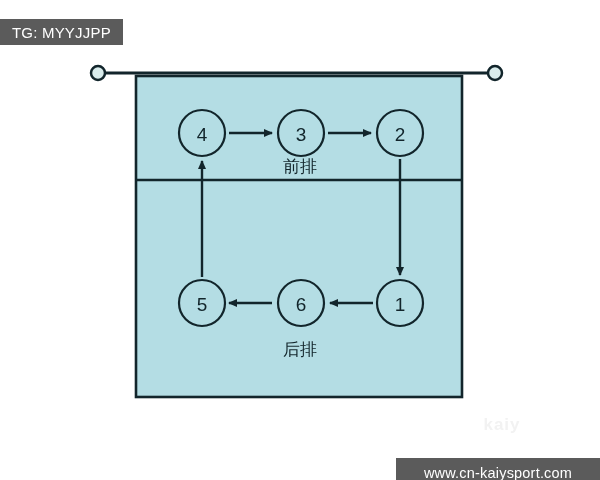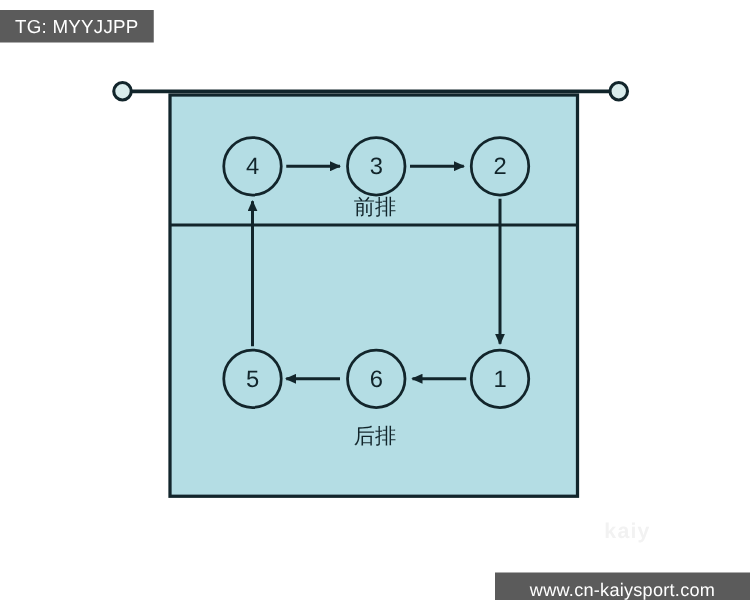--- a/index.html
+++ b/index.html
@@ -16,21 +16,21 @@
     width: 600px;
     height: 480px;
     background: #ffffff;
     overflow: hidden;
   }
 
   
   #tag-banner {
     position: absolute;
     left: 0;
-    top: 8px;
+    top: 19px;
     height: 26px;
     padding: 0 12px;
     display: flex;
     align-items: center;
     background: #5b5b5b;
     color: #ffffff;
     font-size: 15px;
     letter-spacing: 0.2px;
     white-space: nowrap;
   }

